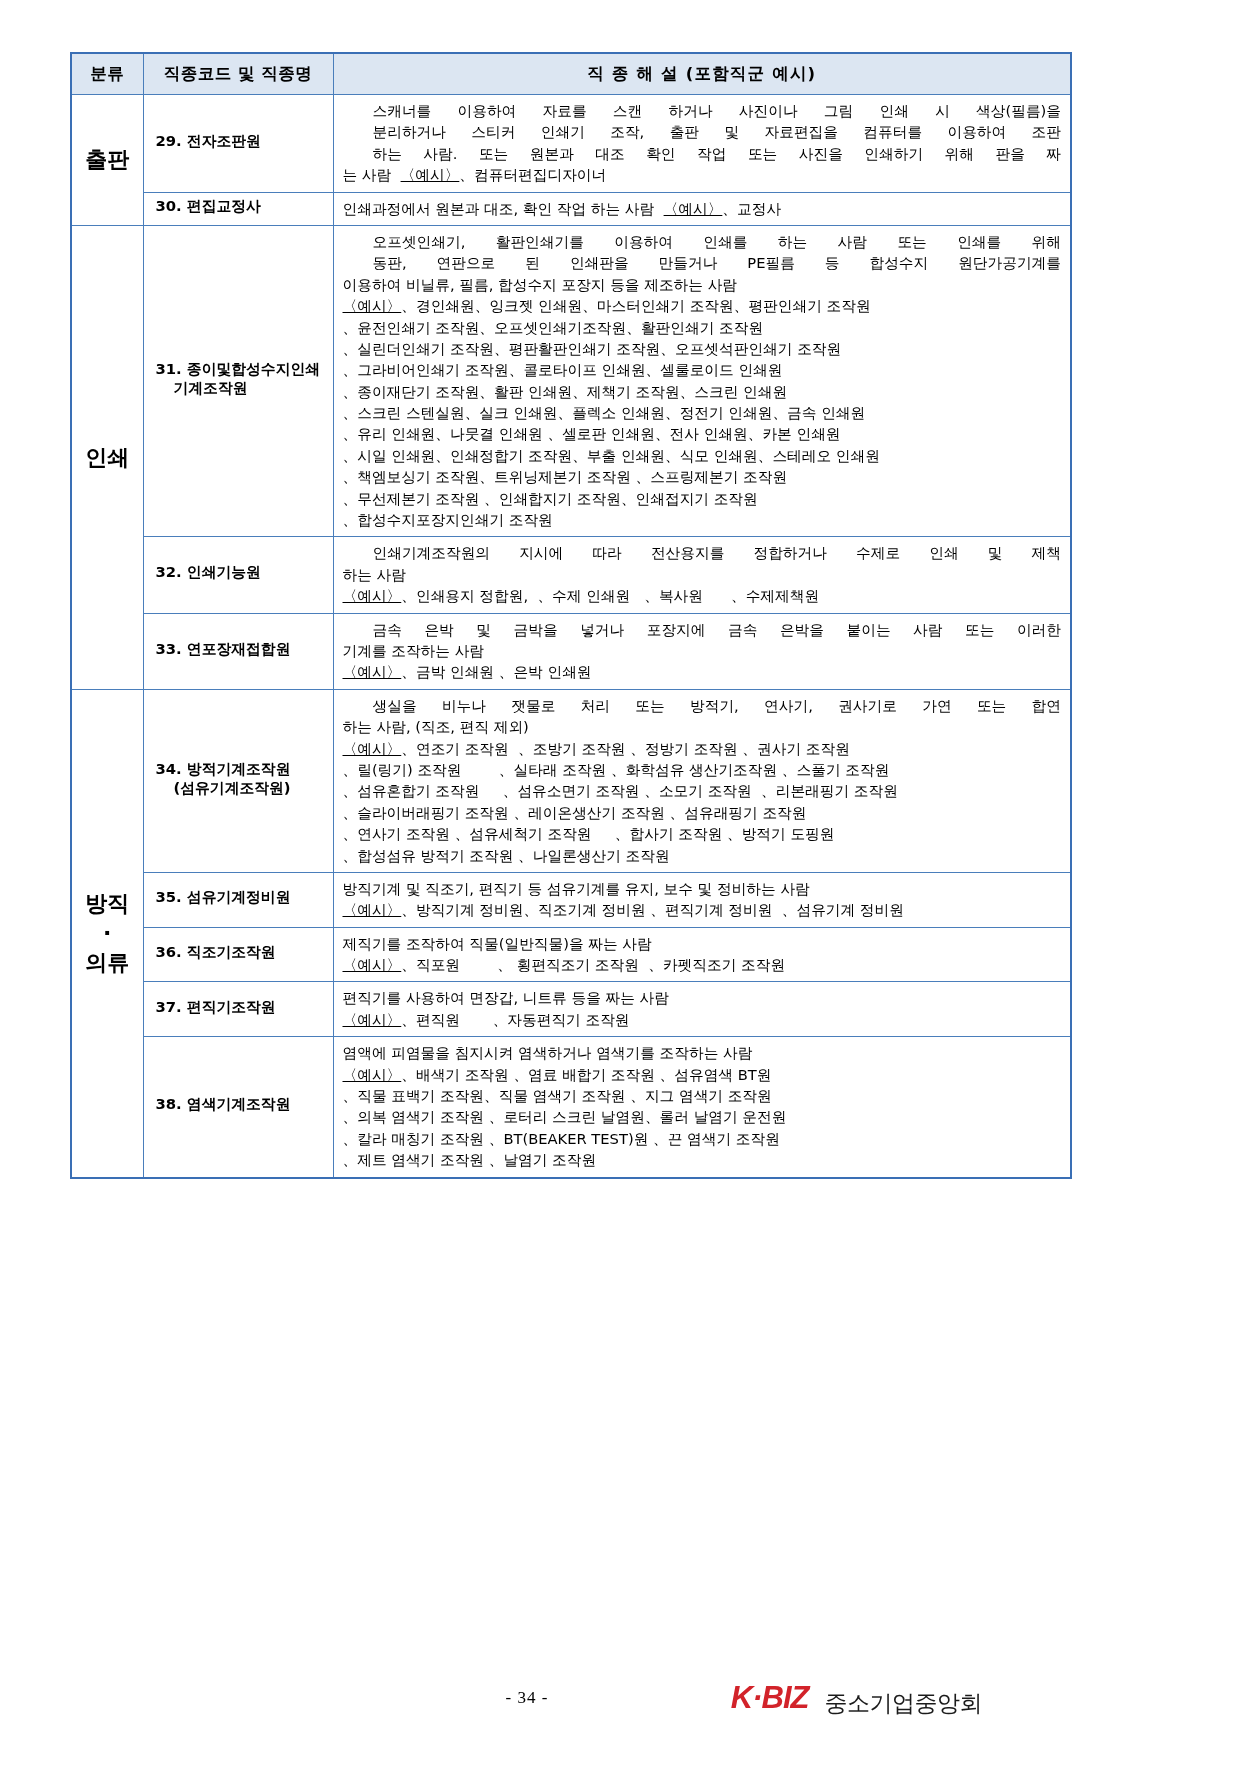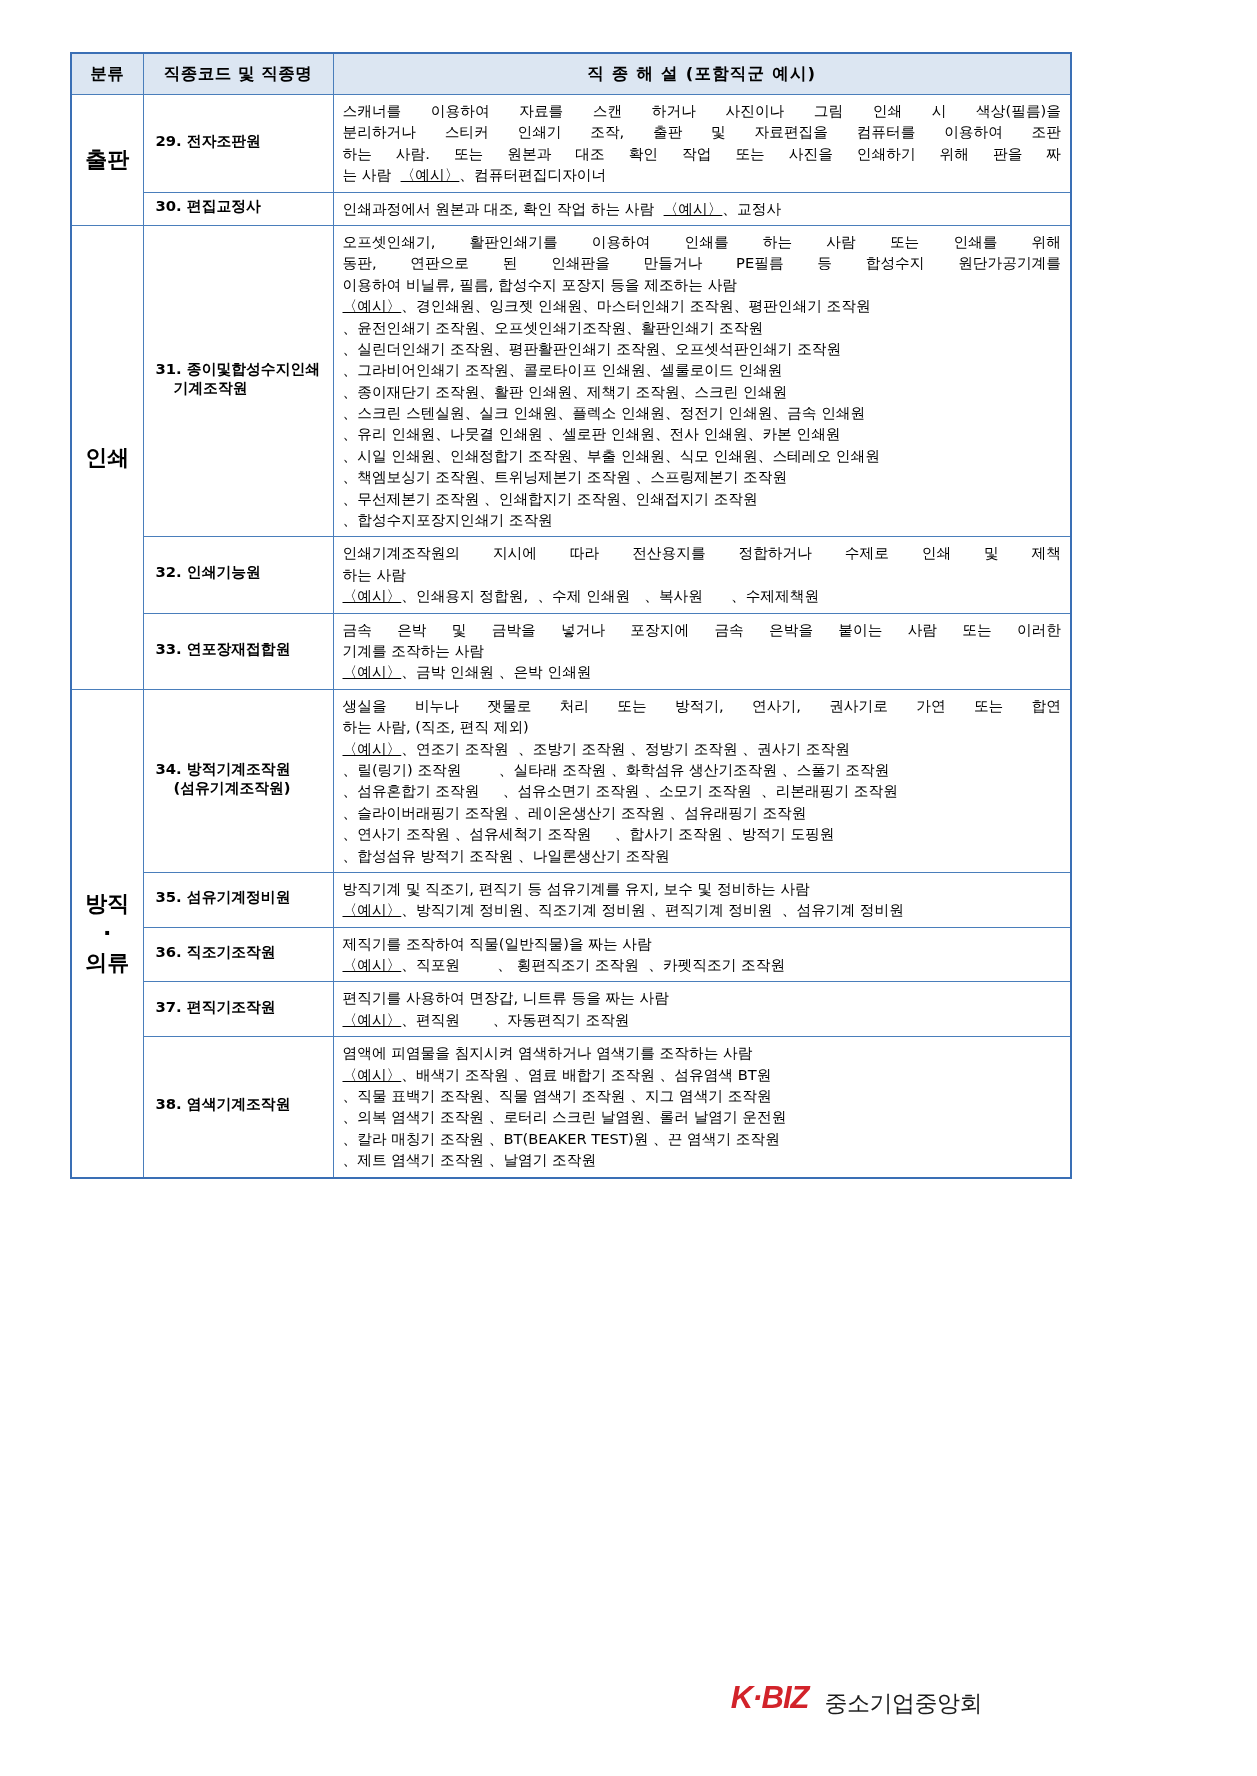--- a/index.html
+++ b/index.html
@@ -78,20 +78,21 @@
     vertical-align: top;
     border-right: none;
   }
 
   .ln { display: block; white-space: pre; }
   .ln-j {
     display: block;
     text-align: justify;
     text-align-last: justify;
     white-space: normal;
+    margin-left: 30px;
   }
   .ln-last { display: block; white-space: pre; }
   .ex { text-decoration: underline; }
 
   
   .footer {
     position: absolute;
     left: 0; right: 0;
     bottom: 36px;
     height: 70px;
@@ -252,19 +253,20 @@
             <span class="ln">、직물 표백기 조작원、직물 염색기 조작원 、지그 염색기 조작원</span>
             <span class="ln">、의복 염색기 조작원 、로터리 스크린 날염원、롤러 날염기 운전원</span>
             <span class="ln">、칼라 매칭기 조작원 、BT(BEAKER TEST)원 、끈 염색기 조작원</span>
             <span class="ln">、제트 염색기 조작원 、날염기 조작원</span>
           </td>
         </tr>
       </tbody>
   </table>
 
   <div class="footer">
+    <div class="pageno">- 34 -</div>
     <div class="logo">
       <span class="kbiz">K·BIZ</span>
       <span class="korname">중소기업중앙회</span>
     </div>
   </div>
 
 </div>
 
 </body></html>

